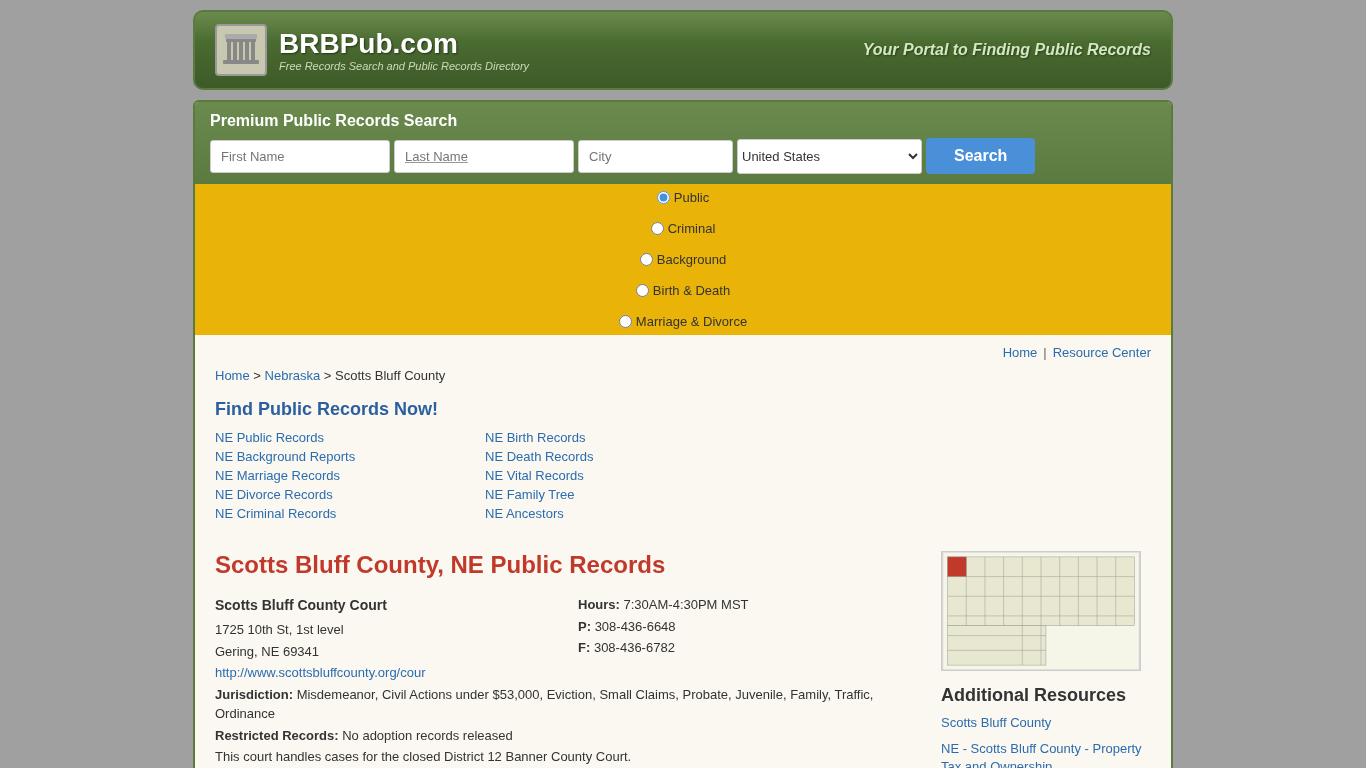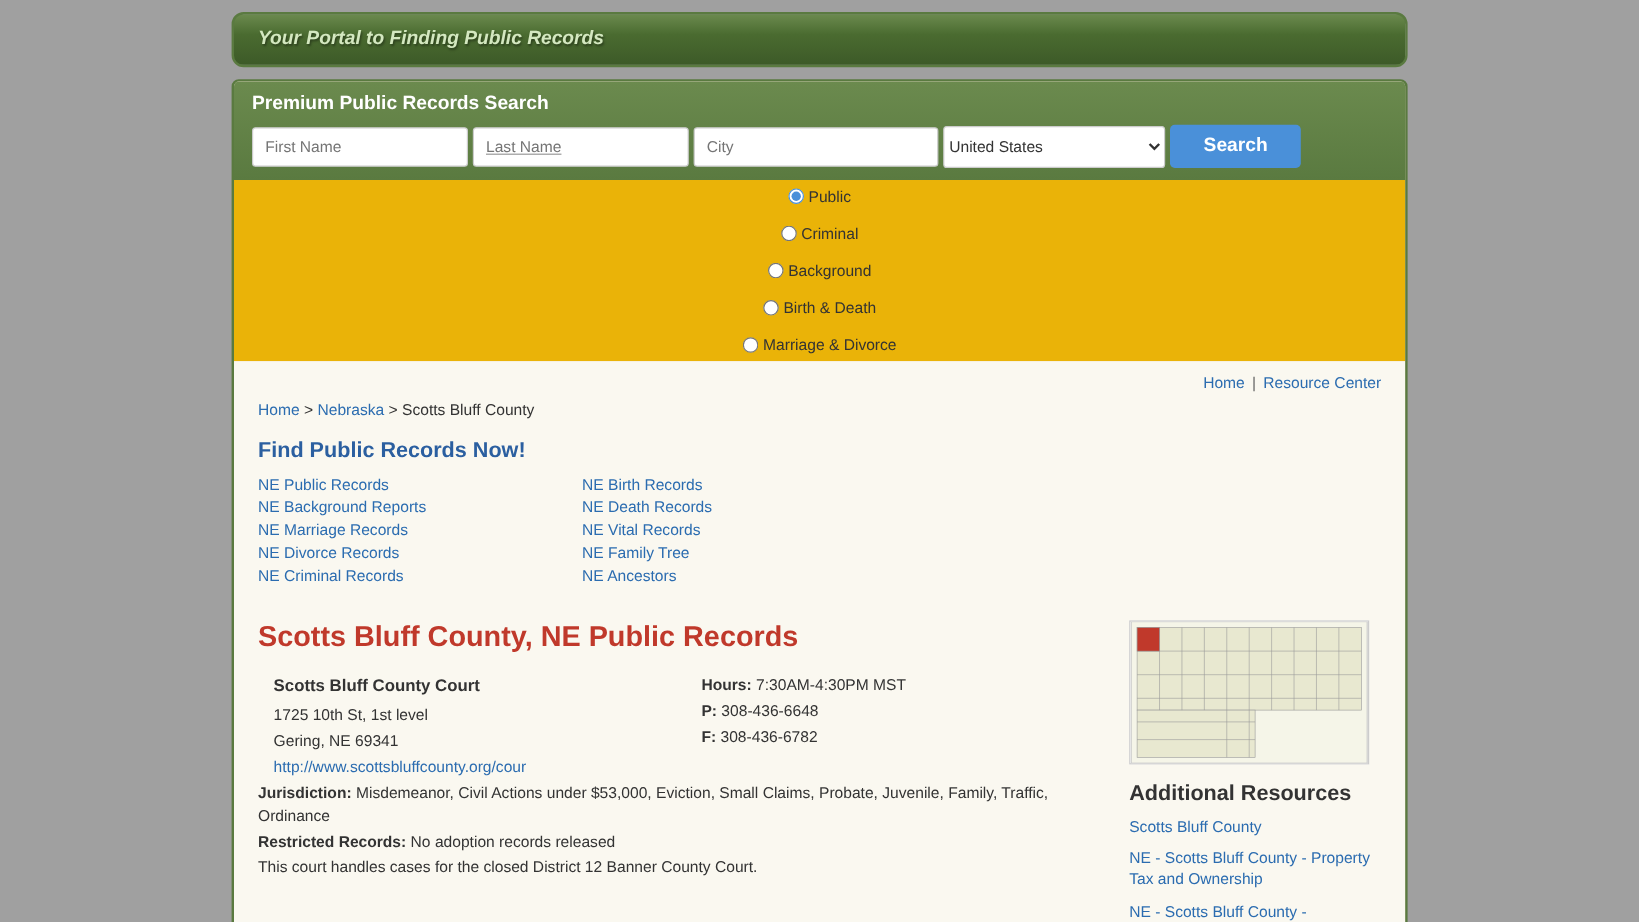--- a/index.html
+++ b/index.html
@@ -90,21 +90,21 @@
     .search-fields input[type="text"] {
       padding: 8px 10px;
       border: 1px solid #ccc;
       background: #fff;
       font-size: 13px;
       color: #999;
       border-radius: 3px;
     }
     .search-fields input[type="text"].first-name { width: 180px; }
     .search-fields input[type="text"].last-name { width: 180px; text-decoration: underline; }
-    .search-fields input[type="text"].city { width: 204px; }
+    .search-fields input[type="text"].city { width: 155px; }
     .country-select {
       padding: 8px 0;
       border: 1px solid #ccc;
       background: #fff;
       font-size: 13px;
       color: #333;
       border-radius: 3px;
       width: 185px;
       appearance: auto;
     }
@@ -227,21 +227,20 @@
     }
     .court-block a {
       color: #2b6cb0;
       text-decoration: none;
       font-size: 13px;
     }
     .court-block .info-grid {
       display: grid;
       grid-template-columns: 1fr 1fr;
       gap: 12px 20px;
-      margin-left: 13px;
     }
     .court-block .bold-label {
       font-weight: bold;
     }
 
     
     .ne-map {
       background: #fff;
       border: 1px solid #ccc;
       width: 200px;
@@ -269,20 +268,39 @@
       text-decoration: none;
       font-size: 13px;
       margin-bottom: 8px;
       line-height: 1.4;
     }
   </style>
 </head>
 <body>
 
 <div class="header-wrapper">
+  <div class="header-left">
+    <div class="logo-icon">
+      <svg viewBox="0 0 40 40" fill="none" xmlns="http://www.w3.org/2000/svg">
+
+        <rect x="2" y="30" width="36" height="4" fill="#888" rx="1"></rect>
+        <rect x="5" y="8" width="30" height="4" fill="#888" rx="1"></rect>
+        <rect x="6" y="12" width="4" height="18" fill="#888"></rect>
+        <rect x="12" y="12" width="4" height="18" fill="#888"></rect>
+        <rect x="18" y="12" width="4" height="18" fill="#888"></rect>
+        <rect x="24" y="12" width="4" height="18" fill="#888"></rect>
+        <rect x="30" y="12" width="4" height="18" fill="#888"></rect>
+        <rect x="4" y="4" width="32" height="5" fill="#aaa" rx="1"></rect>
+      </svg>
+    </div>
+    <div class="logo-text">
+      <h1>BRBPub.com</h1>
+      <p>Free Records Search and Public Records Directory</p>
+    </div>
+  </div>
   <div class="header-tagline">Your Portal to Finding Public Records</div>
 </div>
 
 <div class="main-wrapper">
 
   <div class="search-panel">
     <div class="search-panel-title">Premium Public Records Search</div>
     <div class="search-fields">
       <input type="text" class="first-name" placeholder="First Name" style="">
       <input type="text" class="last-name" placeholder="Last Name" style="">

